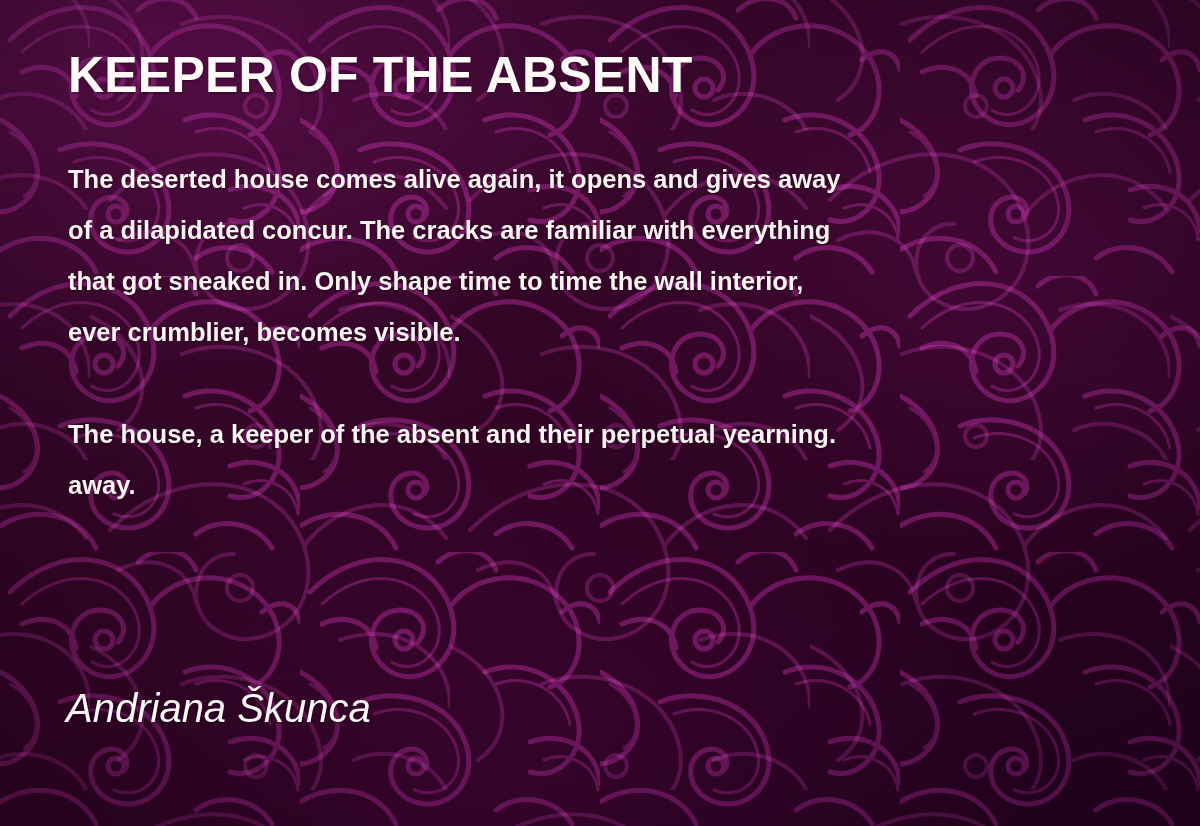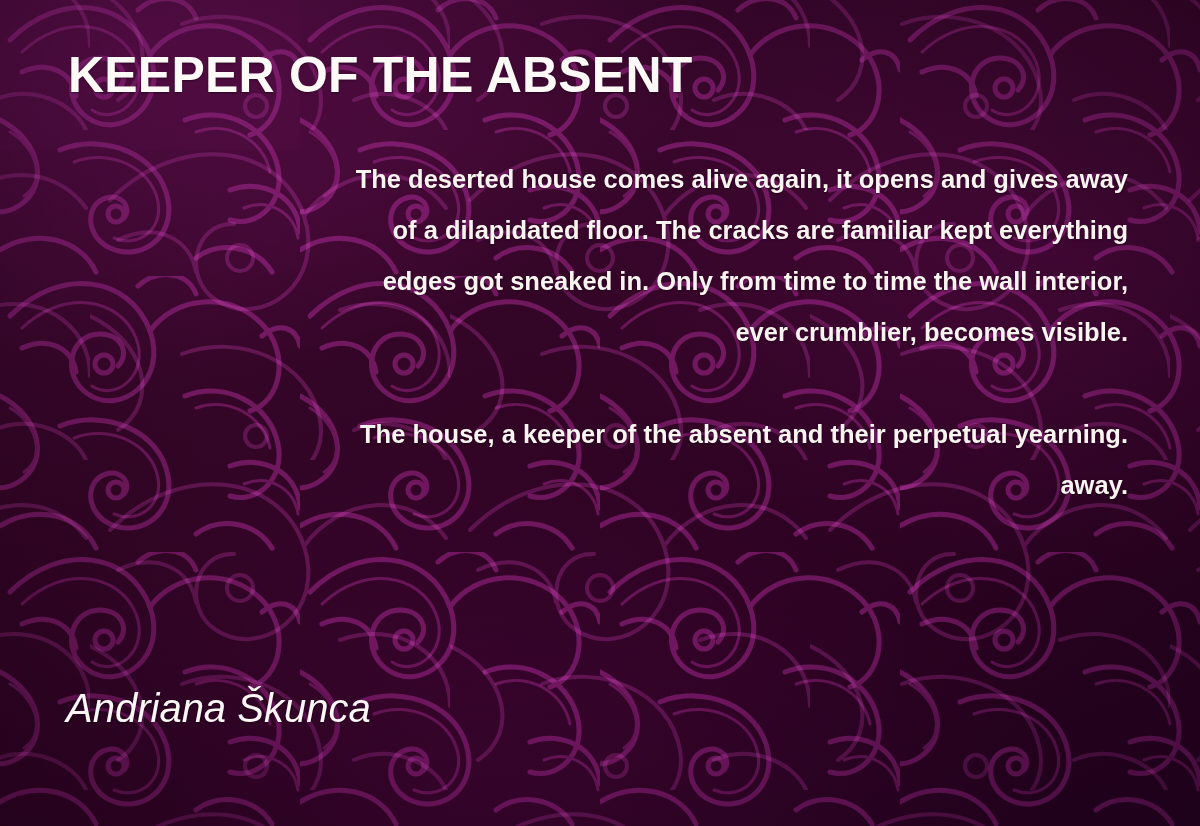--- a/index.html
+++ b/index.html
@@ -55,21 +55,20 @@
     letter-spacing: 0.2px;
     color: #fdf9f6;
     white-space: nowrap;
     text-shadow: 0 1px 2px rgba(20,0,16,0.55);
   }
   #poem-body {
     position: absolute;
     top: 154px;
     left: 0;
     width: 1060px;
-    text-align: right;
   }
   .stanza {
     margin: 0 0 51px 0;
     font-size: 25.5px;
     font-weight: bold;
     line-height: 51px;
     color: #f9f4f0;
     text-shadow: 0 1px 2px rgba(20,0,16,0.5);
   }
   .stanza:last-child { margin-bottom: 0; }
@@ -156,22 +155,22 @@
   <div class="bg-layer" id="bg-vignette"></div>
 
   <div id="content">
 
     <h1 id="poem-title">KEEPER OF THE ABSENT</h1>
 
     <div id="poem-body">
 
       <p class="stanza">
         <span class="line">The deserted house comes alive again, it opens and gives away</span>
-        <span class="line">of a dilapidated floor. The cracks are familiar kept everything</span>
-        <span class="line">edges got sneaked in. Only from time to time the wall interior,</span>
+        <span class="line">of a dilapidated concur. The cracks are familiar with everything</span>
+        <span class="line">that got sneaked in. Only shape time to time the wall interior,</span>
         <span class="line">ever crumblier, becomes visible.</span>
       </p>
 
       <p class="stanza">
         <span class="line">The house, a keeper of the absent and their perpetual yearning.</span>
         <span class="line">away.</span>
       </p>
 
     </div>
 

